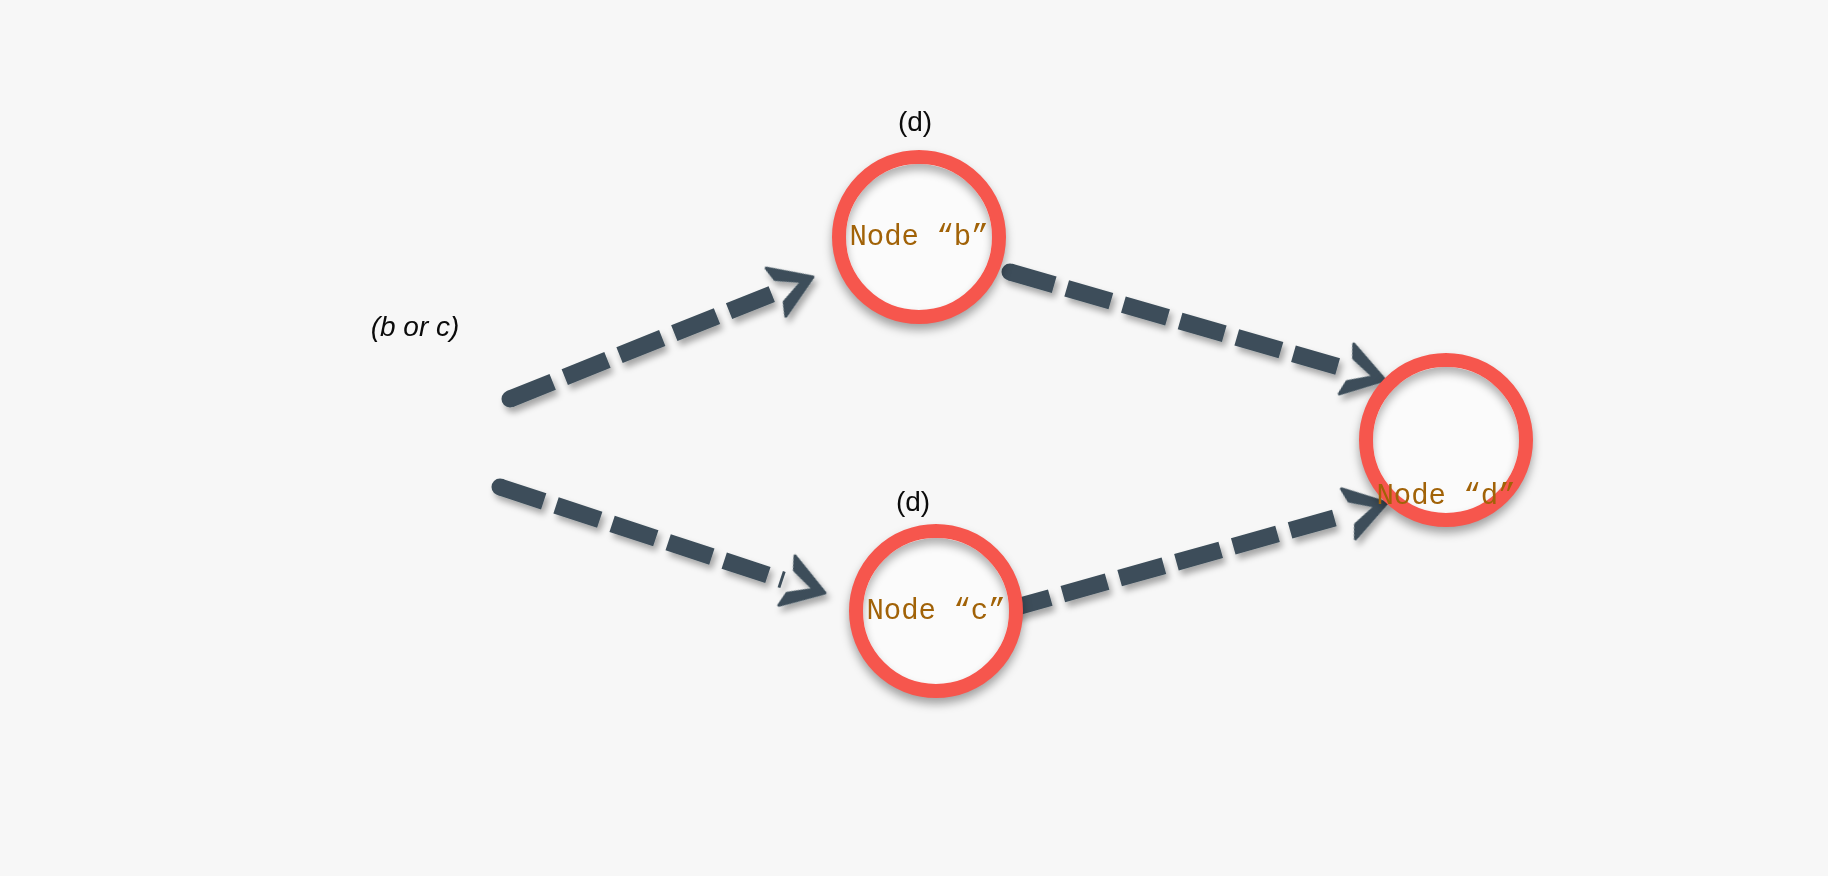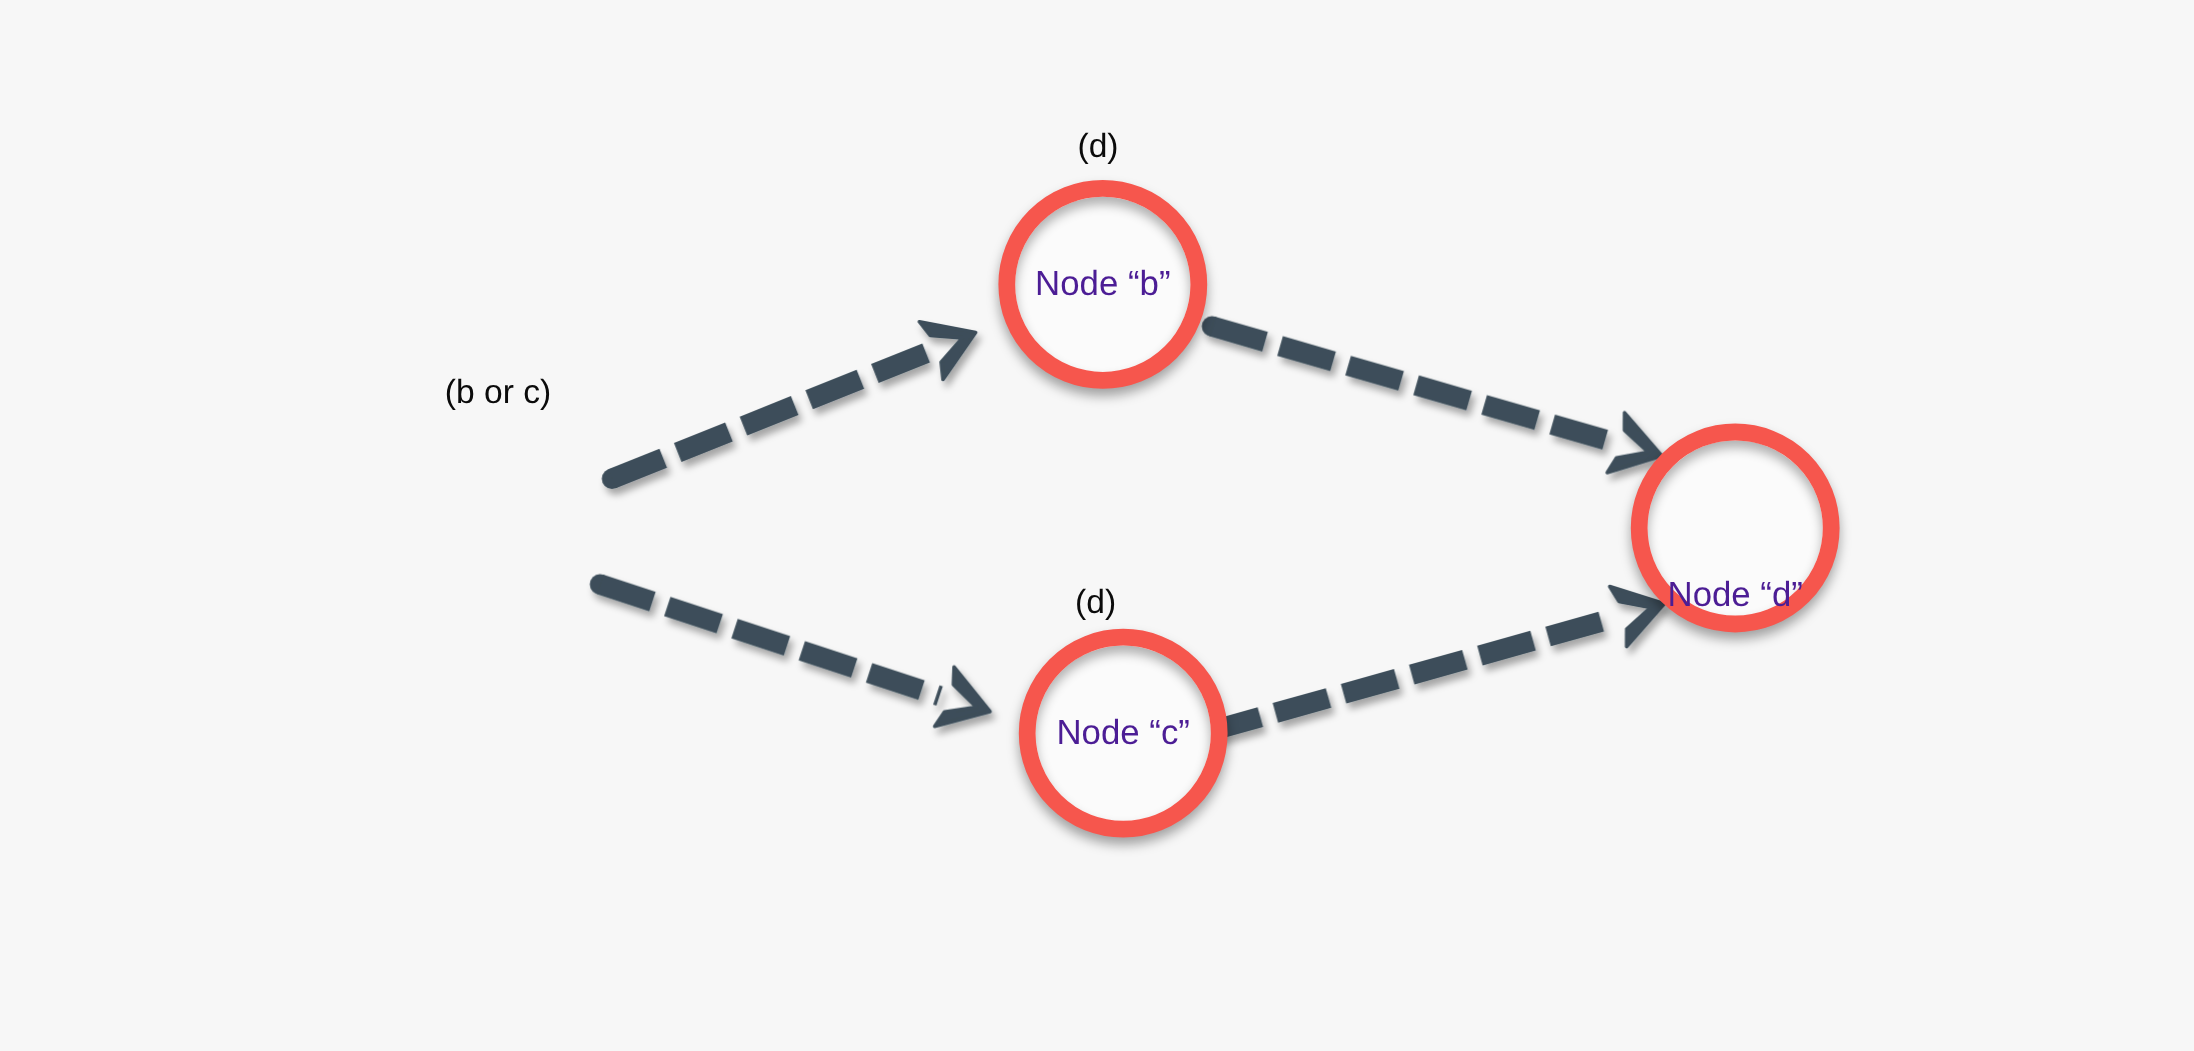--- a/index.html
+++ b/index.html
@@ -47,32 +47,33 @@
     justify-content: center;
     box-sizing: content-box;
   }
   .node-a { left: 328px; top: 356px; }
   .node-b { left: 832px; top: 150px; }
   .node-c { left: 849px; top: 524px; }
   .node-d { left: 1359px; top: 353px; align-items: flex-end; }
 
   .node-label {
     font-size: 29px;
-    color: #4c1d95;
+    color: #a16207;
     white-space: nowrap;
+    font-family: Liberation Mono, monospace;
   }
 
   .annotation {
     position: absolute;
     transform: translateX(-50%);
     font-size: 28px;
     color: #0b0b0b;
     white-space: nowrap;
   }
-  .annotation-a { left: 415px; top: 311px; }
+  .annotation-a { left: 415px; top: 311px; font-style: italic; }
   .annotation-b { left: 915px; top: 106px; }
   .annotation-c { left: 913px; top: 486px; }
 </style>
 </head>
 <body>
 
 <div class="canvas">
 
   <svg class="edges-layer" width="1828" height="876" viewBox="0 0 1828 876">
     <defs>

